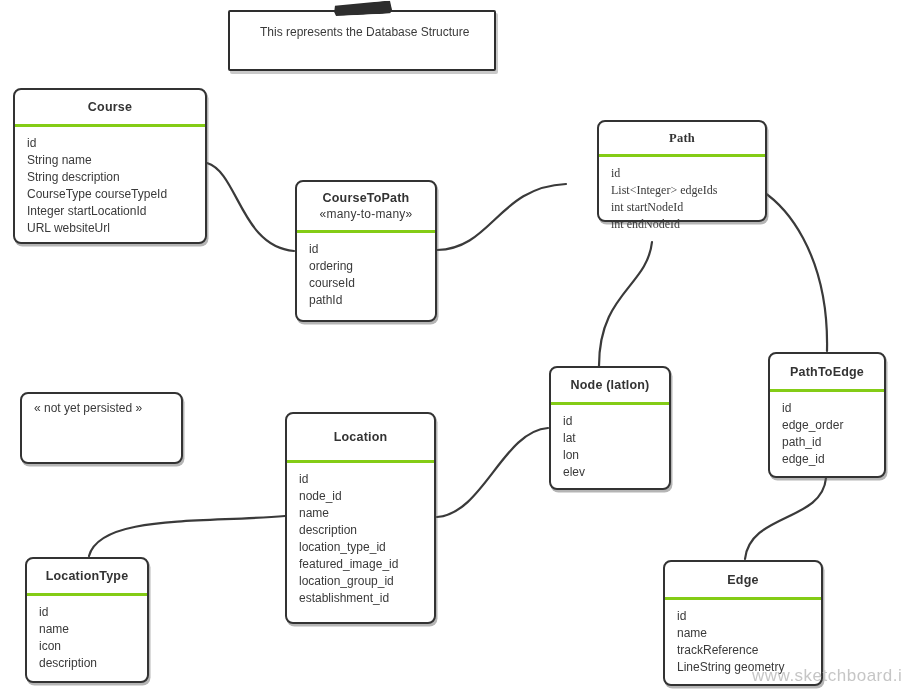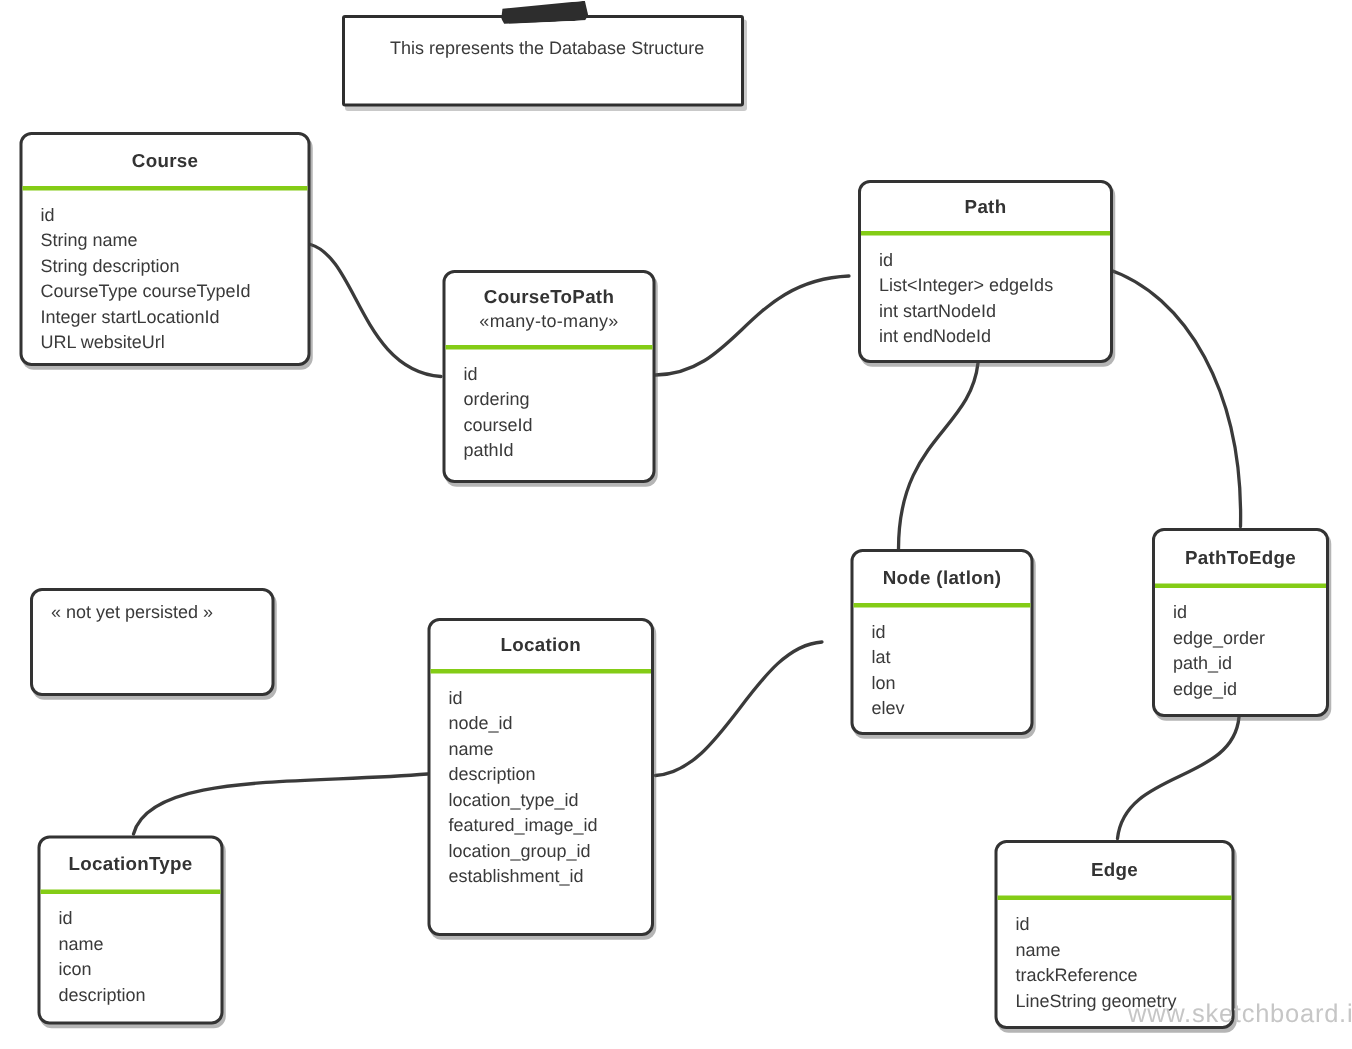--- a/index.html
+++ b/index.html
@@ -82,39 +82,39 @@
       <span class="stereo">«many-to-many»</span>
     </div>
     <div class="ebody">
         <div class="attr-row">id</div>
         <div class="attr-row">ordering</div>
         <div class="attr-row">courseId</div>
         <div class="attr-row">pathId</div>
       </div>
   </div>
 
-  <div class="entity" style="left:572px;top:120px;width:170px;height:122px;">
+  <div class="entity" style="left:597px;top:120px;width:170px;height:102px;font-family:Liberation Serif, serif;">
     <div class="ehead" style="height:35px">
       <span>Path</span>
     </div>
     <div class="ebody">
         <div class="attr-row">id</div>
         <div class="attr-row">List&lt;Integer&gt; edgeIds</div>
         <div class="attr-row">int startNodeId</div>
         <div class="attr-row">int endNodeId</div>
       </div>
   </div>
 
   <div class="entity" style="left:20px;top:392px;width:163px;height:72px;">
     <div class="ebody" style="padding-top:6px">
         <div class="attr-row">« not yet persisted »</div>
       </div>
   </div>
 
-  <div class="entity" style="left:549px;top:366px;width:122px;height:124px;margin-left:18px;">
+  <div class="entity" style="left:549px;top:366px;width:122px;height:124px;">
     <div class="ehead" style="height:37px">
       <span>Node (latlon)</span>
     </div>
     <div class="ebody">
         <div class="attr-row">id</div>
         <div class="attr-row">lat</div>
         <div class="attr-row">lon</div>
         <div class="attr-row">elev</div>
       </div>
   </div>
@@ -125,21 +125,21 @@
     </div>
     <div class="ebody">
         <div class="attr-row">id</div>
         <div class="attr-row">edge_order</div>
         <div class="attr-row">path_id</div>
         <div class="attr-row">edge_id</div>
       </div>
   </div>
 
   <div class="entity" style="left:285px;top:412px;width:151px;height:212px;">
-    <div class="ehead" style="height:35px">
+    <div class="ehead" style="height:49px">
       <span>Location</span>
     </div>
     <div class="ebody">
         <div class="attr-row">id</div>
         <div class="attr-row">node_id</div>
         <div class="attr-row">name</div>
         <div class="attr-row">description</div>
         <div class="attr-row">location_type_id</div>
         <div class="attr-row">featured_image_id</div>
         <div class="attr-row">location_group_id</div>

